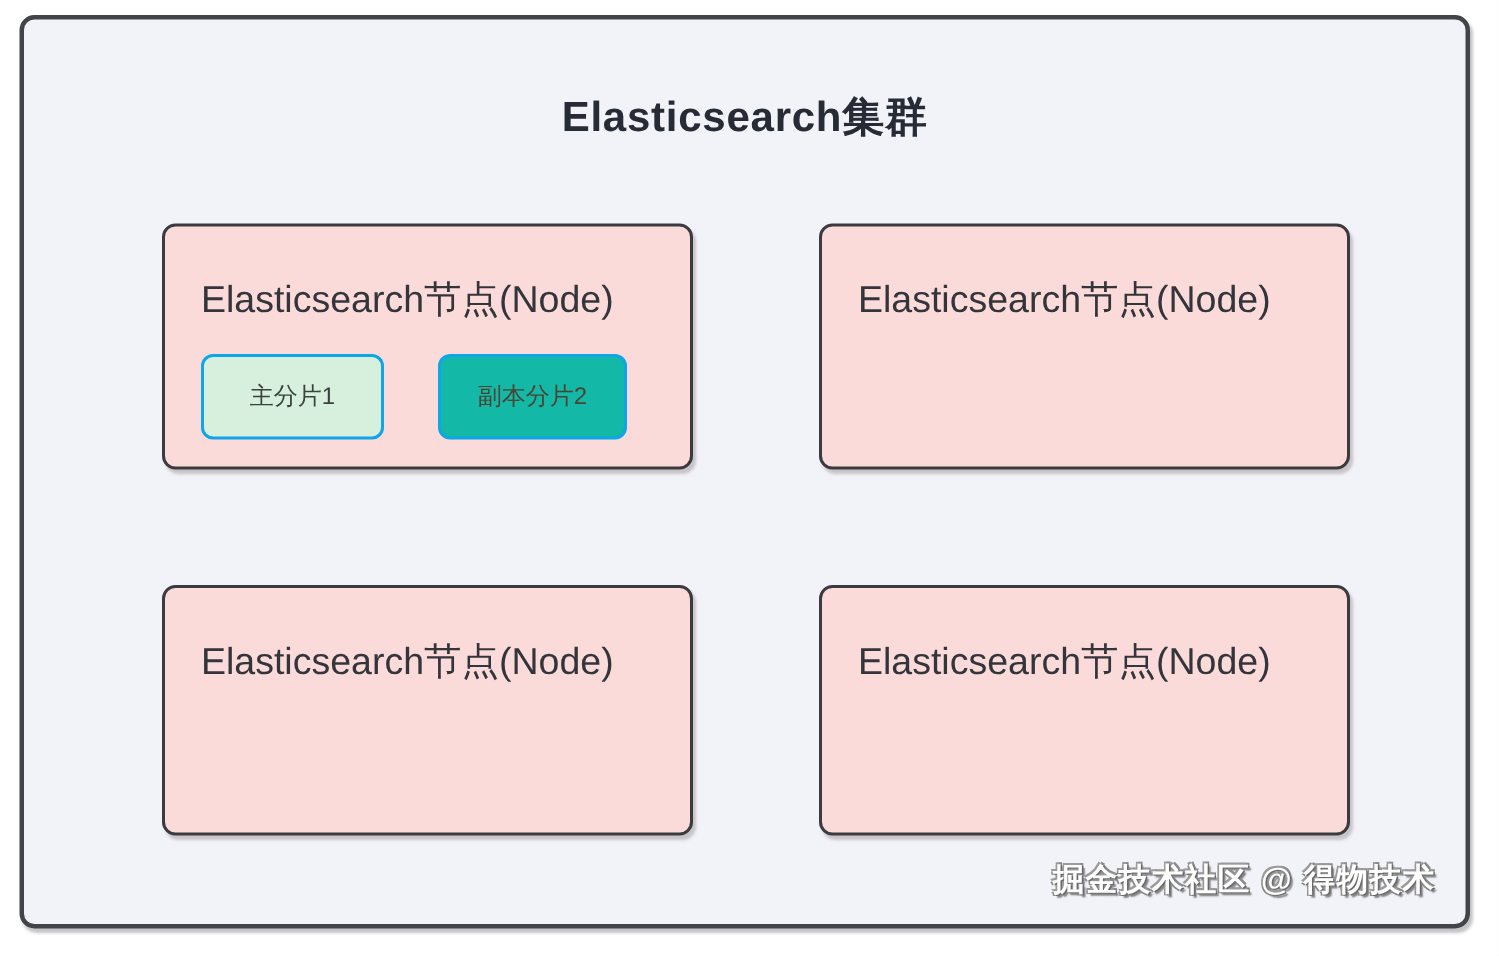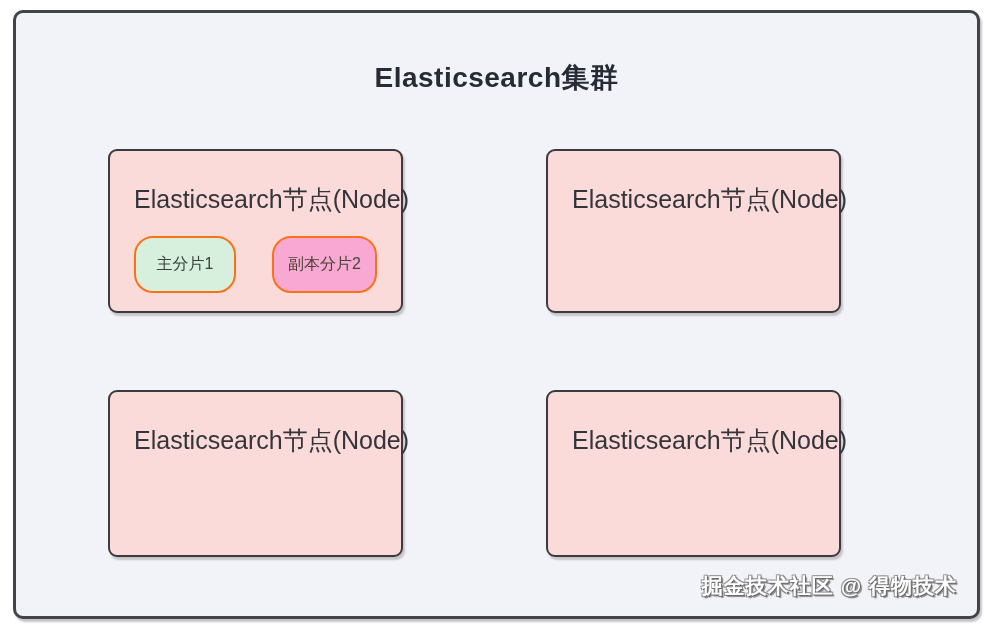--- a/index.html
+++ b/index.html
@@ -34,21 +34,21 @@
     top: 46px;
     width: 100%;
     text-align: center;
     font-size: 28px;
     font-weight: bold;
     color: #262b36;
     letter-spacing: 0.5px;
   }
   .node {
     position: absolute;
-    width: 295px;
+    width: 354px;
     height: 164px;
     background: #fbdada;
     border: 2.5px solid #3a3a3f;
     border-radius: 9px;
     box-shadow: 2px 3px 2px rgba(120,110,110,0.35);
     box-sizing: border-box;
     padding: 32px 24px 0 24px;
   }
   .node-tl { left: 92px;  top: 136px; }
   .node-tr { left: 530px; top: 136px; }
@@ -60,36 +60,36 @@
     margin-bottom: 20px;
     white-space: nowrap;
   }
   .shard-row {
     display: flex;
     align-items: center;
     gap: 36px;
   }
   .shard {
     height: 57px;
-    border: 2px solid #f97316;
-    border-radius: 19px;
+    border: 2px solid #0ea5e9;
+    border-radius: 8px;
     display: flex;
     align-items: center;
     justify-content: center;
     font-size: 16px;
     color: #3b413c;
     box-sizing: border-box;
   }
   .shard.primary {
     width: 122px;
     background: #d6f0dd;
   }
   .shard.replica {
     width: 126px;
-    background: #f9a8d4;
+    background: #14b8a6;
     color: #4a4434;
   }
   .watermark {
     position: absolute;
     right: 20px;
     bottom: 16px;
     font-size: 21px;
     font-weight: bold;
     color: #ffffff;
     letter-spacing: 1px;

